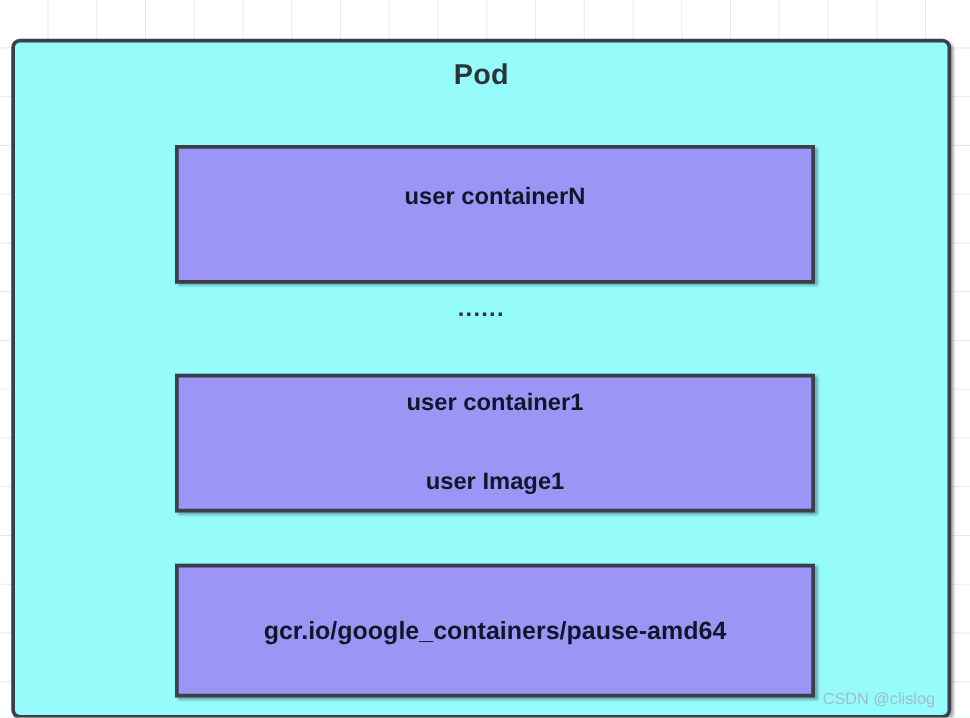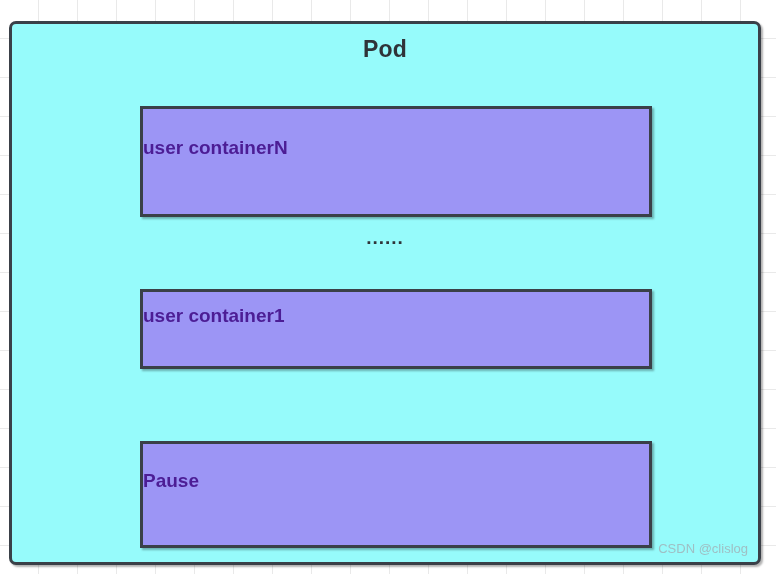--- a/index.html
+++ b/index.html
@@ -24,21 +24,21 @@
       linear-gradient(to right, #e9e9e9 1px, transparent 1px),
       linear-gradient(to bottom, #e9e9e9 1px, transparent 1px);
     background-size: 39px 39px;
     background-position: -1px -1px;
   }
 
   
   #pod-box {
     position: absolute;
     left: 9px;
-    top: 21px;
+    top: 31px;
     width: 752px;
     height: 544px;
     box-sizing: border-box;
     background: #96fbfb;
     border: 3px solid #3a4048;
     border-radius: 7px;
     box-shadow: 2px 2px 2px rgba(0,0,0,0.30);
   }
 
   #pod-title {
@@ -62,29 +62,29 @@
     background: #9c95f5;
     border: 3px solid #3a4048;
     box-shadow: 2px 2px 2px rgba(0,0,0,0.30);
     display: flex;
     flex-direction: column;
     align-items: center;
     justify-content: center;
   }
 
   #box-containerN { top: 82px;  height: 111px; }
-  #box-container1 { top: 265px; height: 80px; gap: 16px; }
+  #box-container1 { top: 265px; height: 111px; gap: 16px; }
   #box-pause      { top: 417px; height: 107px; }
 
   .box-line {
     width: 100%;
-    text-align: left;
+    text-align: center;
     font-size: 19px;
     font-weight: bold;
-    color: #4c1d95;
+    color: #0f172a;
     line-height: 1.1;
   }
   .box-line.line-1 { margin-bottom: 26px; }
   .box-line.path   { font-size: 20px; }
 
   
   #ellipsis {
     position: absolute;
     top: 203px;
     left: 0;
@@ -117,22 +117,23 @@
     <div id="pod-title">Pod</div>
 
     <div class="container-box" id="box-containerN">
       <div class="box-line line-1">user containerN</div>
     </div>
 
     <div id="ellipsis">......</div>
 
     <div class="container-box" id="box-container1">
       <div class="box-line line-1">user container1</div>
+      <div class="box-line line-2">user Image1</div>
     </div>
 
     <div class="container-box" id="box-pause">
-      <div class="box-line line-1">Pause</div>
+      <div class="box-line line-2 path">gcr.io/google_containers/pause-amd64</div>
     </div>
 
     <div id="watermark">CSDN @clislog</div>
 
   </div>
 </div>
 
 </body></html>

